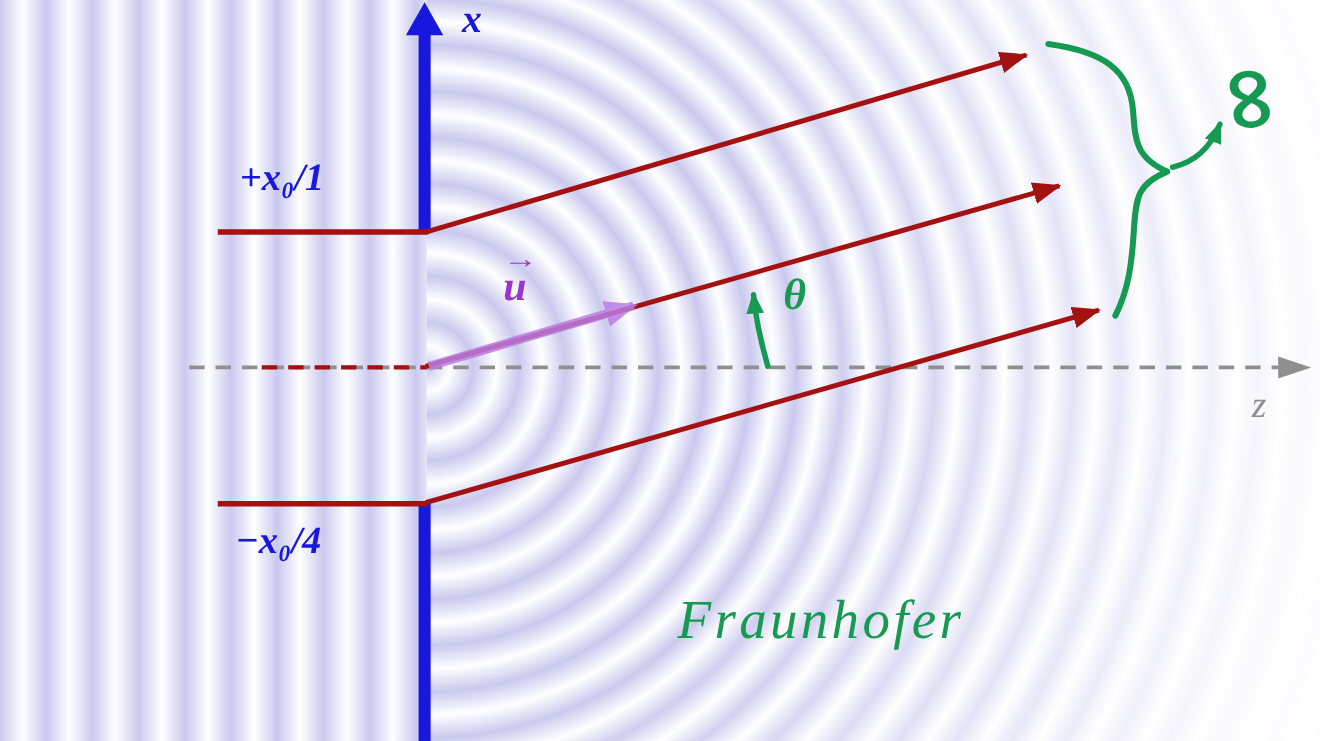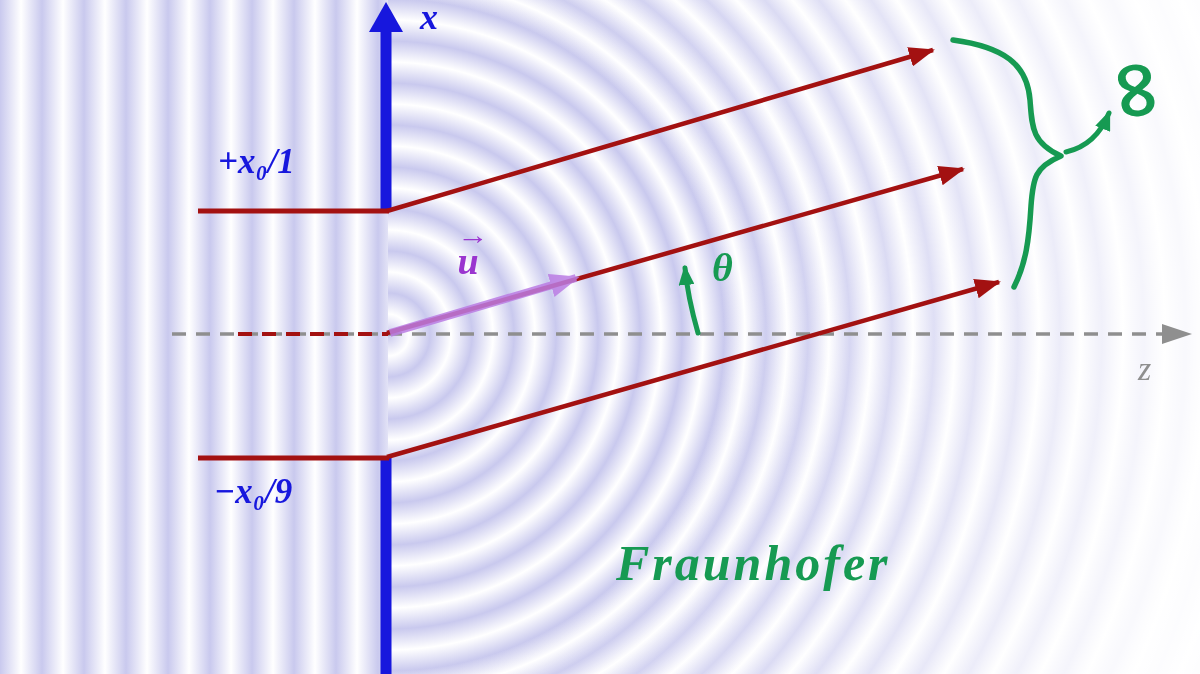--- a/index.html
+++ b/index.html
@@ -36,21 +36,21 @@
   }
 
   svg.overlay{position:absolute;left:0;top:0;width:1200px;height:674px;pointer-events:none;}
 
   .lbl{position:absolute;white-space:nowrap;font-style:italic;}
   .lbl-x{left:420px;top:-4px;font-size:36px;font-weight:700;color:var(--axis-blue);}
   .lbl-z{left:1138px;top:350px;font-size:34px;color:var(--axis-gray);}
   .lbl-slit-top{left:218px;top:142px;font-size:35px;font-weight:600;color:var(--axis-blue);}
   .lbl-slit-bottom{left:214px;top:472px;font-size:35px;font-weight:600;color:var(--axis-blue);}
   .lbl-theta{left:712px;top:244px;font-size:40px;font-weight:600;color:var(--accent-green);}
-  .lbl-regime{left:616px;top:534px;font-size:50px;font-weight:700;
+  .lbl-regime{left:616px;top:534px;font-size:50px;font-weight:400;
               letter-spacing:3px;color:var(--accent-green);}
   .lbl-infinity{left:1106px;top:50px;font-size:80px;font-weight:700;font-style:normal;
                 color:var(--accent-green);line-height:80px;
                 transform:rotate(82deg);transform-origin:50% 50%;
                 font-family:"DejaVu Sans", sans-serif;}
   .vec{position:absolute;left:450px;top:228px;color:var(--label-purple);text-align:center;}
   .vec .vec-arrow{display:block;font-style:normal;font-size:26px;line-height:16px;
                   margin-left:10px;transform:scaleX(1.2);}
   .vec .vec-letter{display:block;font-size:38px;font-weight:700;font-style:italic;line-height:34px;}
 </style>
@@ -97,21 +97,21 @@
 
     <path d="M 953 40 C 1004 47 1027 64 1030 100 C 1032 127 1032 143 1061 156
              M 1014 287 C 1026 263 1029 240 1031 206 C 1033 178 1035 167 1061 156" fill="none" stroke-width="5.5" stroke-linecap="round" style="stroke:var(--accent-green,#169a52)"></path>
 
     <path d="M 1066 152 C 1088 147 1101 133 1109 113" fill="none" stroke-width="5" marker-end="url(#arr-green)" stroke-linecap="round" style="stroke:var(--accent-green,#169a52)"></path>
   </svg>
 
   <div class="lbl lbl-x">x</div>
   <div class="lbl lbl-z">z</div>
   <div class="lbl lbl-slit-top">+x₀/1</div>
-  <div class="lbl lbl-slit-bottom">−x₀/9</div>
+  <div class="lbl lbl-slit-bottom">−x₀/4</div>
   <div class="vec">
     <span class="vec-arrow">→</span>
     <span class="vec-letter">u</span>
   </div>
   <div class="lbl lbl-theta">θ</div>
   <div class="lbl lbl-infinity">∞</div>
   <div class="lbl lbl-regime">Fraunhofer</div>
 </div>
 
 </body></html>

